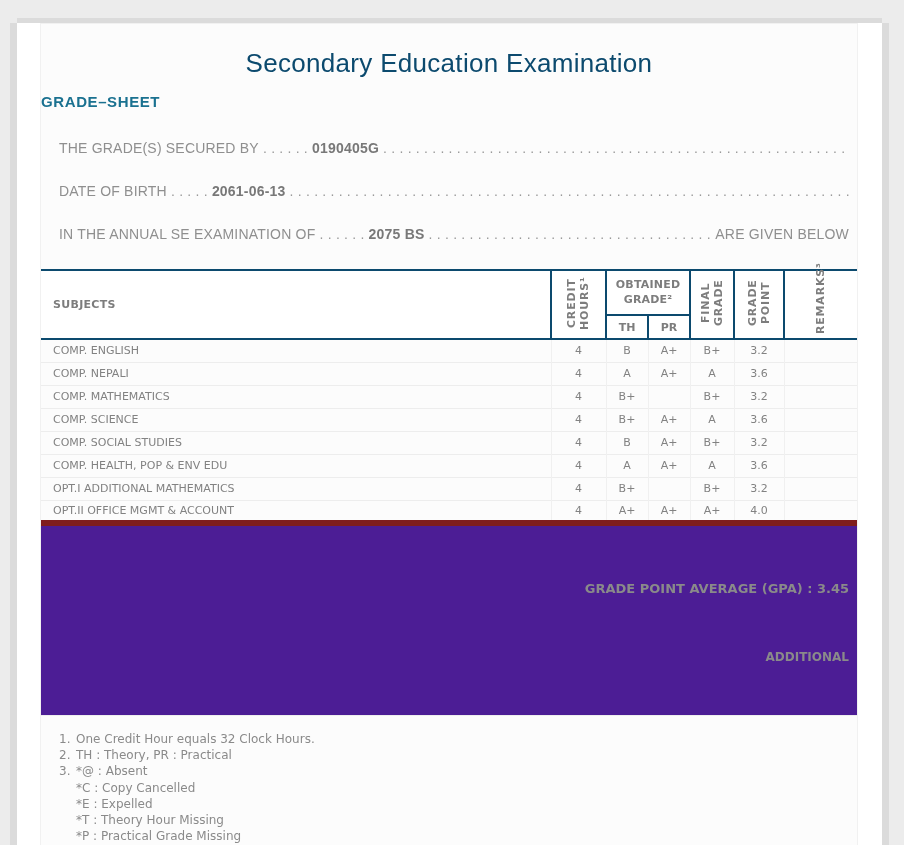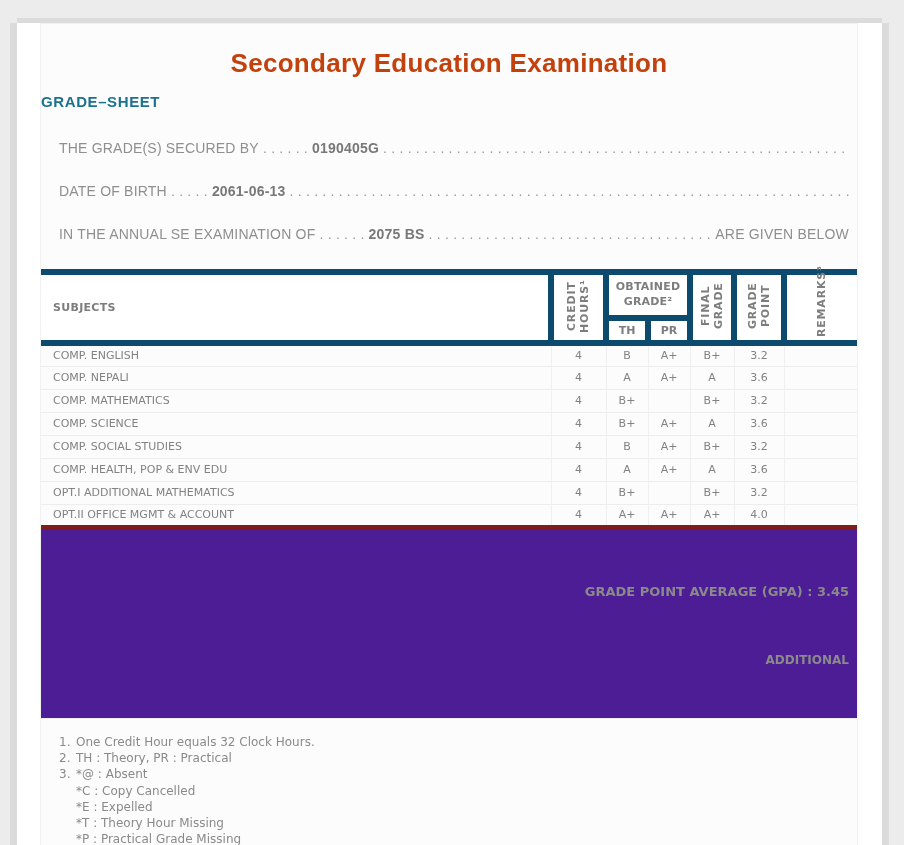--- a/index.html
+++ b/index.html
@@ -5,54 +5,54 @@
   * { margin:0; padding:0; box-sizing:border-box; }
   html,body { width:904px; height:845px; overflow:hidden; background:#ececec;
               font-family:"Liberation Sans", sans-serif; }
   .page { position:relative; margin:5px 0 0 17px; width:865px; height:840px;
           background:#ffffff;
           box-shadow:-7px 0 0 #dbdbdb, 7px 0 0 #dbdbdb, 0 -5px 0 #dbdbdb; }
   .card { position:relative; margin:23px 0 0 23px; width:818px; min-height:830px;
           background:#fcfcfc; border:1px solid #f1f1f1; }
 
   
-  .title    { margin-top:24px; text-align:center; font-size:26px; font-weight:bold;
-              color:#c2410c; letter-spacing:.3px; }
+  .title    { margin-top:24px; text-align:center; font-size:26px; font-weight:normal;
+              color:#0c4a6e; letter-spacing:.3px; }
   .subtitle { margin-top:14px; font-size:15px; font-weight:bold;
               color:#1a7190; letter-spacing:.6px; }
 
   
   .info  { margin-top:30px; padding:0 8px 0 18px; }
   .iline { display:flex; align-items:baseline; font-size:14px; color:#8f8f8f;
            letter-spacing:.2px; line-height:17px; margin-bottom:26px; white-space:pre; }
   .iline .lbl  { flex:none; }
   .iline .dots { flex:none; color:#9a9a9a; }
   .iline .val  { flex:none; font-weight:bold; color:#787878; }
   .iline .fill { flex:1 1 0; overflow:hidden; color:#9a9a9a; }
   .iline .sfx  { flex:none; }
 
   
   .grades { width:100%; border-collapse:collapse; margin-top:16px;
             font-family:"DejaVu Sans", sans-serif; }
-  .grades th { background:#ffffff; border:6px solid #0c4a6e; color:#7d7d7d;
+  .grades th { background:#ffffff; border:2px solid #0c4a6e; color:#7d7d7d;
                font-size:11px; font-weight:bold; }
   .grades tr > *:first-child { border-left:none; }
   .grades tr > *:last-child  { border-right:none; }
   .grades thead tr:first-child { height:45px; }
   .grades thead tr:last-child  { height:24px; }
   .h-sub { text-align:left; padding-left:12px; letter-spacing:.3px; }
   .h-og  { text-align:center; line-height:1.35; letter-spacing:.2px; padding:0 6px; }
   .h-sm  { text-align:center; }
   .h-vert { text-align:center; vertical-align:middle; }
   .vh { display:inline-block; writing-mode:vertical-rl; transform:rotate(180deg);
         max-height:62px; line-height:1.2; letter-spacing:.8px; text-align:center;
         white-space:normal; }
   .grades tbody td { height:23px; font-size:11px; color:#828282;
                      border-top:1px solid #ededed; padding:3px 5px; }
-  .grades tbody tr:last-child td { border-bottom:4px solid #7f1d1d; }
+  .grades tbody tr:last-child td { border-bottom:6px solid #7f1d1d; }
   .grades td.c  { text-align:center; border-left:1px solid #f0f0f0; }
   .grades td.sub{ text-align:left; padding-left:12px; }
   .c-sub{width:510px;} .c-ch{width:55px;} .c-th{width:42px;} .c-pr{width:42px;}
   .c-fg{width:44px;} .c-gp{width:50px;}
 
   
   .summary { background:#4c1d95; border-bottom:1px solid #eeeeee;
              padding:17px 8px 13px; text-align:right;
              font-family:"DejaVu Sans", sans-serif; white-space:pre; }
   .gpa       { font-size:13px; font-weight:bold; color:#8a8a8a; }

